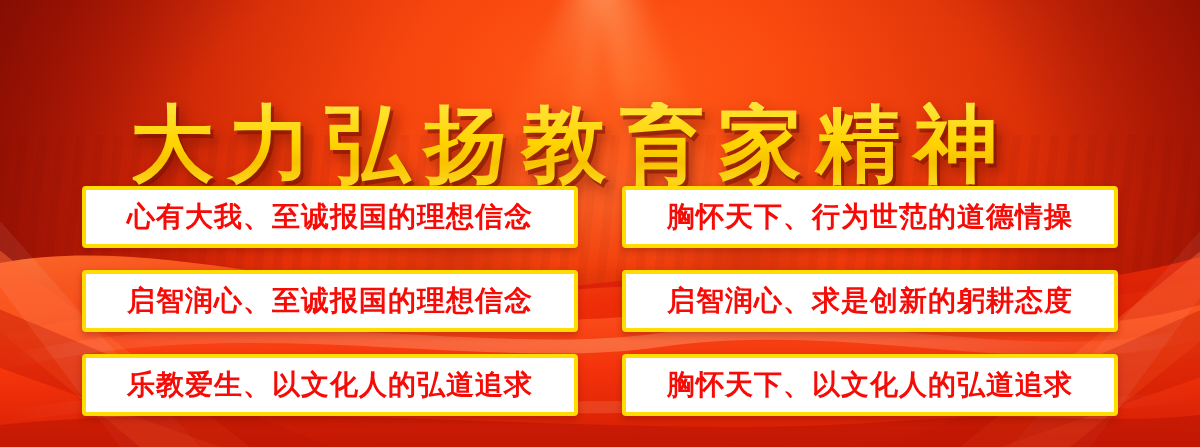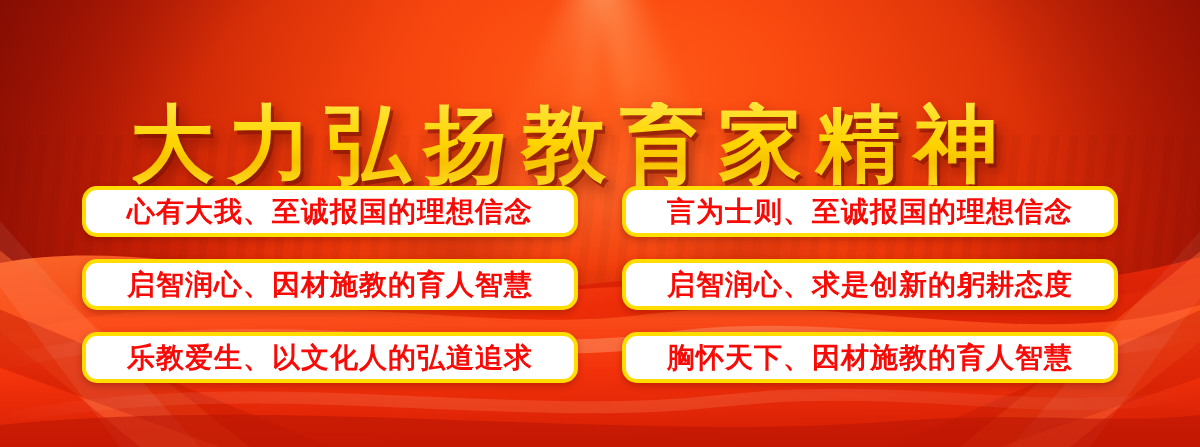--- a/index.html
+++ b/index.html
@@ -125,25 +125,25 @@
     position: absolute;
     left: 82px;
     top: 186px;
     width: 1036px;
     display: grid;
     grid-template-columns: 496px 496px;
     column-gap: 44px;
     row-gap: 22px;
   }
   .slogan-box {
-    height: 51px;
+    height: 62px;
     box-sizing: border-box;
     background: #ffffff;
     border: 4px solid #ffdd00;
-    border-radius: 15px;
+    border-radius: 4px;
     display: flex;
     align-items: center;
     justify-content: center;
     box-shadow: 0 3px 7px rgba(100,10,0,0.33);
   }
   .slogan-text {
     color: #f60b06;
     font-size: 28px;
     font-weight: 700;
     letter-spacing: 1px;
@@ -220,29 +220,29 @@
     </svg>
   </div>
 
   <h1 class="headline">大力弘扬教育家精神</h1>
 
   <div class="slogans">
     <div class="slogan-box">
       <span class="slogan-text">心有大我、至诚报国的理想信念</span>
     </div>
     <div class="slogan-box">
-      <span class="slogan-text">言为士则、至诚报国的理想信念</span>
-    </div>
-    <div class="slogan-box">
-      <span class="slogan-text">启智润心、因材施教的育人智慧</span>
+      <span class="slogan-text">胸怀天下、行为世范的道德情操</span>
+    </div>
+    <div class="slogan-box">
+      <span class="slogan-text">启智润心、至诚报国的理想信念</span>
     </div>
     <div class="slogan-box">
       <span class="slogan-text">启智润心、求是创新的躬耕态度</span>
     </div>
     <div class="slogan-box">
       <span class="slogan-text">乐教爱生、以文化人的弘道追求</span>
     </div>
     <div class="slogan-box">
-      <span class="slogan-text">胸怀天下、因材施教的育人智慧</span>
+      <span class="slogan-text">胸怀天下、以文化人的弘道追求</span>
     </div>
   </div>
 
 </div>
 
 </body></html>

